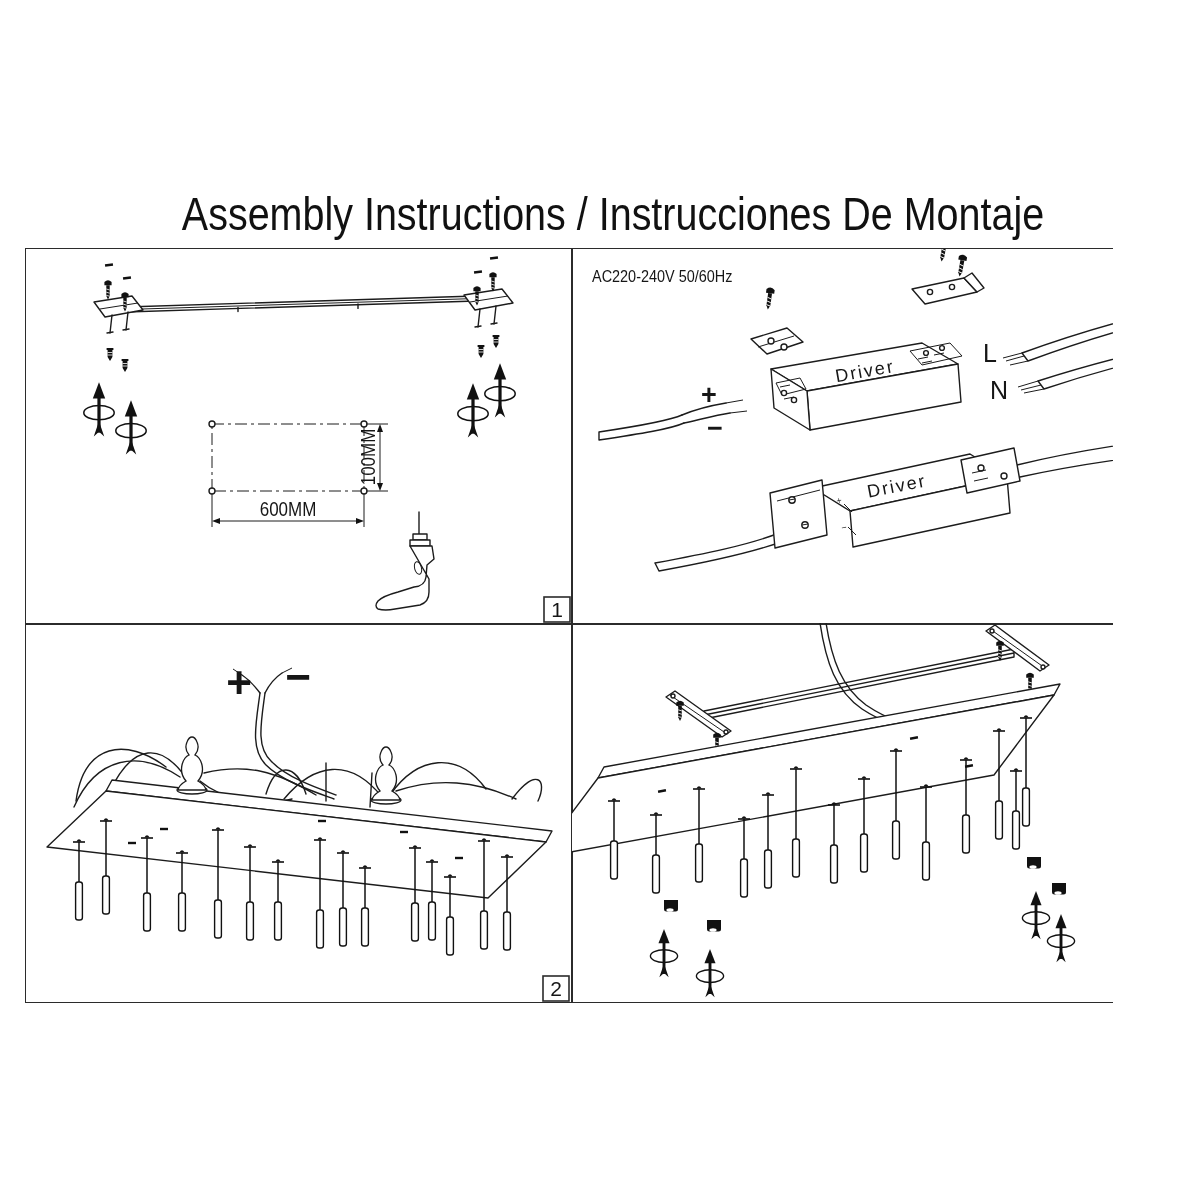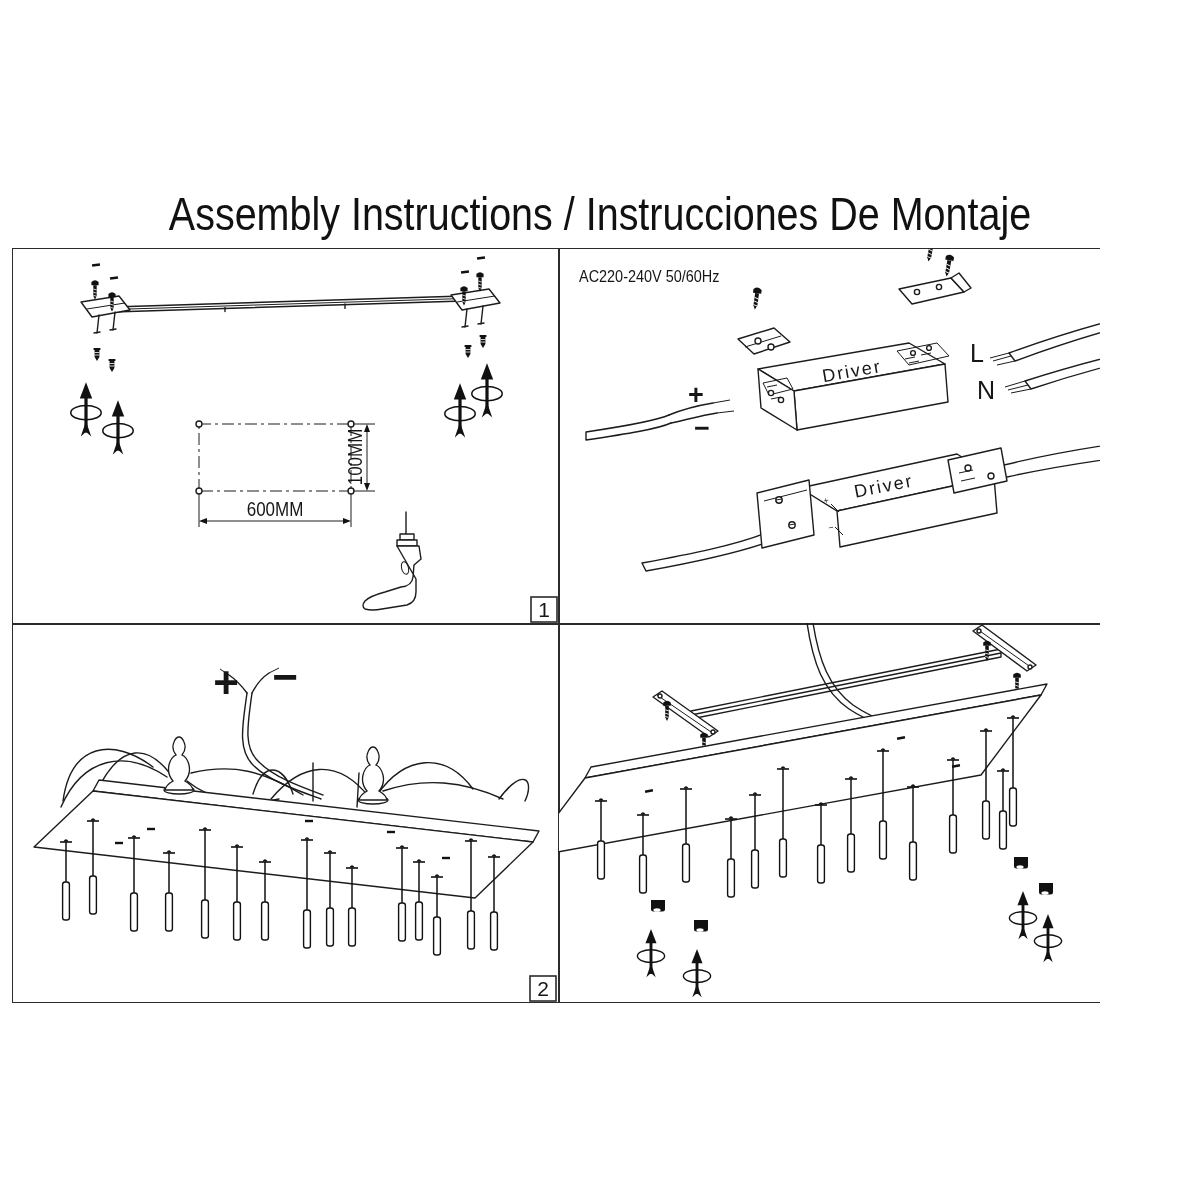--- a/index.html
+++ b/index.html
@@ -1,17 +1,17 @@
 <!DOCTYPE html>
 <html><head>
 <meta charset="utf-8">
 <style>
   html,body{margin:0;padding:0;background:#fff;}
   #page{position:relative;width:1100px;height:1200px;background:#fff;overflow:hidden;
-        font-family:"Liberation Sans",sans-serif;}
+        font-family:"Liberation Sans",sans-serif;margin-left:13px;}
   #title{position:absolute;left:0;top:186px;width:1200px;text-align:center;
          font-size:47px;color:#111;white-space:nowrap;transform:scaleX(0.84);
          transform-origin:600px 0;}
   #grid{position:absolute;left:12px;top:248px;width:1176px;height:755px;
         border:1.6px solid #2b2b2b;box-sizing:border-box;}
   #vdiv{position:absolute;left:545px;top:0;width:1.6px;height:100%;background:#2b2b2b;}
   #hdiv{position:absolute;left:0;top:374px;width:100%;height:1.6px;background:#2b2b2b;}
   .panel{position:absolute;}
   svg text{font-family:"Liberation Sans",sans-serif;fill:#161616;}
   .ink{stroke:#1c1c1c;fill:none;stroke-width:1.4;stroke-linejoin:round;stroke-linecap:round;}

